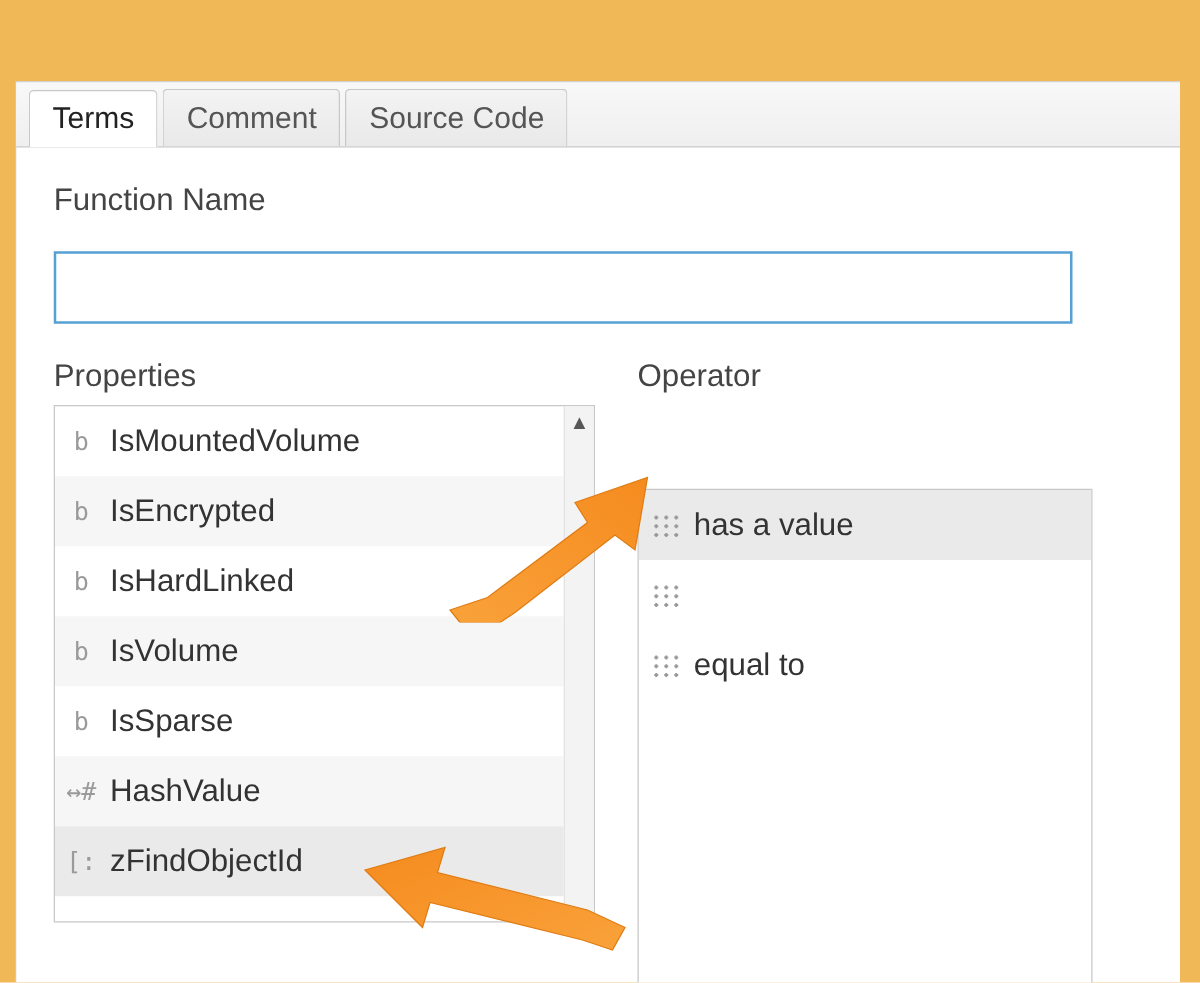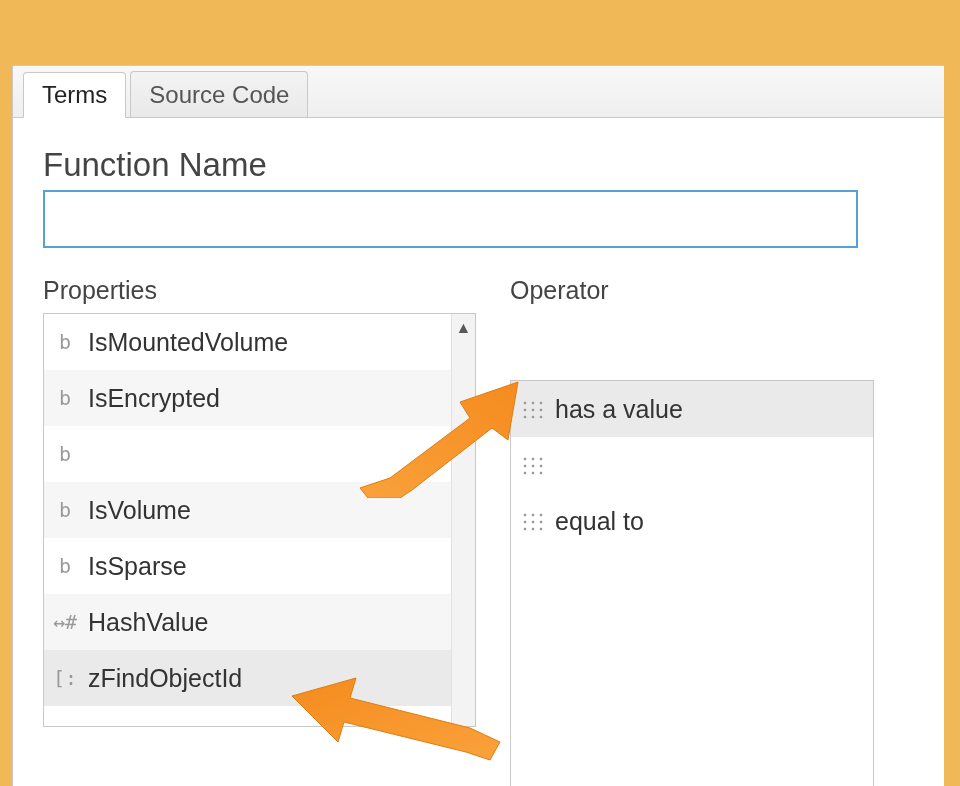--- a/index.html
+++ b/index.html
@@ -50,23 +50,23 @@
     background: linear-gradient(#f3f3f3,#e9e9e9);
     border-radius: 4px 4px 0 0;
     margin-left: 4px;
     color: #555;
   }
   .panel {
     padding: 28px 30px;
     height: calc(100% - 52px);
   }
   .field-label {
-    font-size: 33px;
+    font-size: 25px;
     color: #444;
-    margin-bottom: 6px;
+    margin-bottom: 26px;
   }
   .function-input {
     width: 815px;
     height: 58px;
     border: 2px solid #56a0d3;
     outline: none;
     font-size: 24px;
     padding: 6px 10px;
     color: #333;
     background: #fff;
@@ -144,20 +144,23 @@
 </head>
 <body>
 
 <div class="window">
 
   <div class="tabstrip">
     <div class="tab active">
       <span>Terms</span>
     </div>
     <div class="tab inactive">
+      <span>Comment</span>
+    </div>
+    <div class="tab inactive">
       <span>Source Code</span>
     </div>
   </div>
 
   <div class="panel">
 
     <div class="field-label">Function Name</div>
     <input class="function-input" type="text" value="" style="">
 
     <div class="columns">
@@ -169,20 +172,21 @@
             <div class="row">
               <span class="type-icon">b</span>
               <span>IsMountedVolume</span>
             </div>
             <div class="row alt">
               <span class="type-icon">b</span>
               <span>IsEncrypted</span>
             </div>
             <div class="row">
               <span class="type-icon">b</span>
+              <span>IsHardLinked</span>
             </div>
             <div class="row alt">
               <span class="type-icon">b</span>
               <span>IsVolume</span>
             </div>
             <div class="row">
               <span class="type-icon">b</span>
               <span>IsSparse</span>
             </div>
             <div class="row alt">

